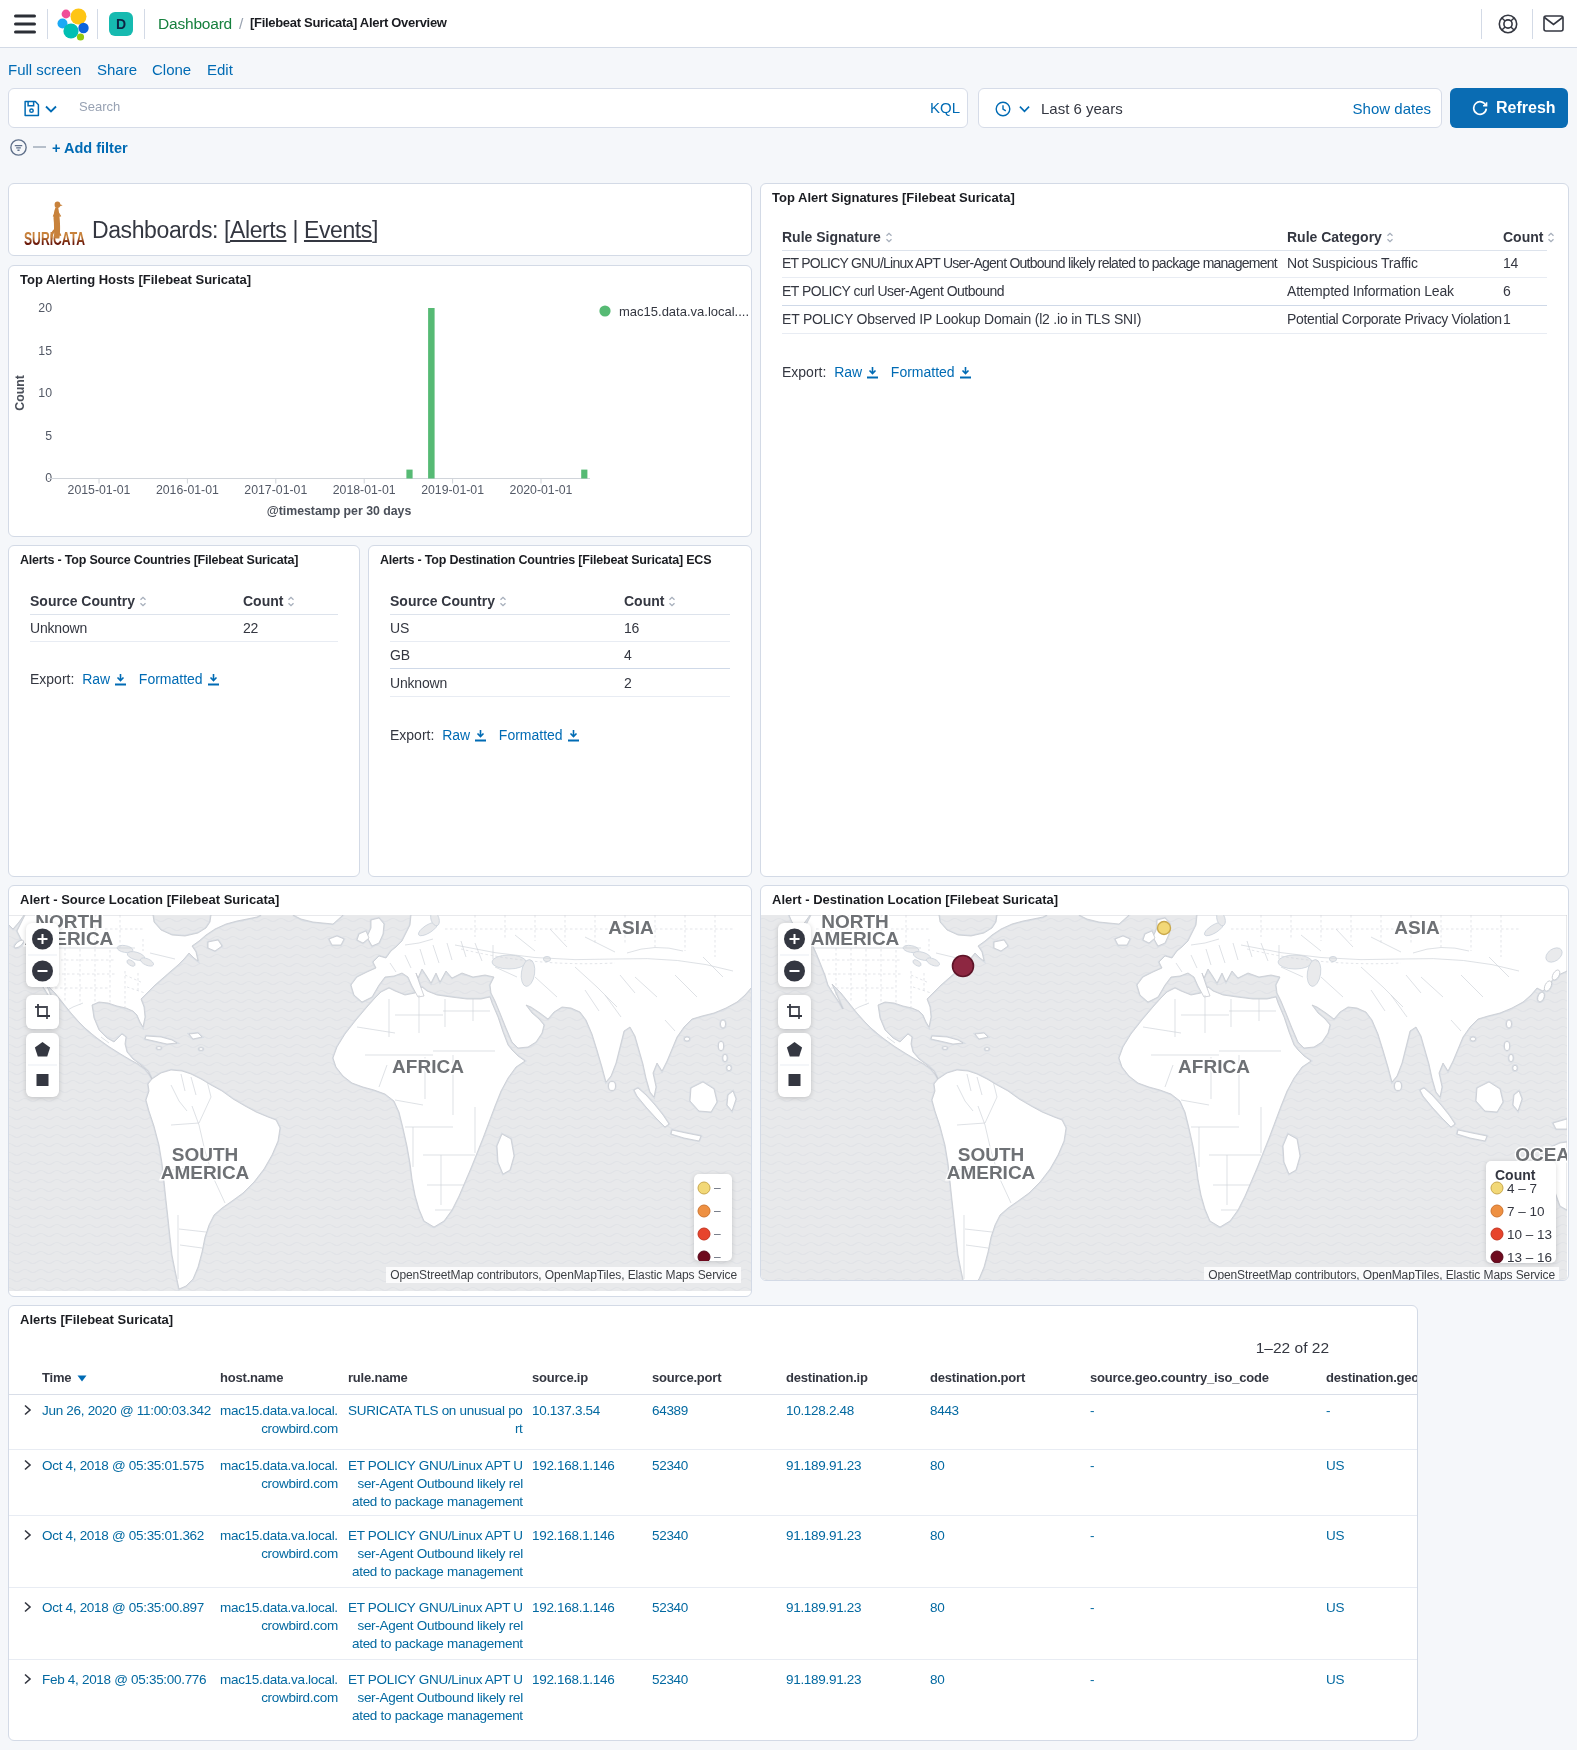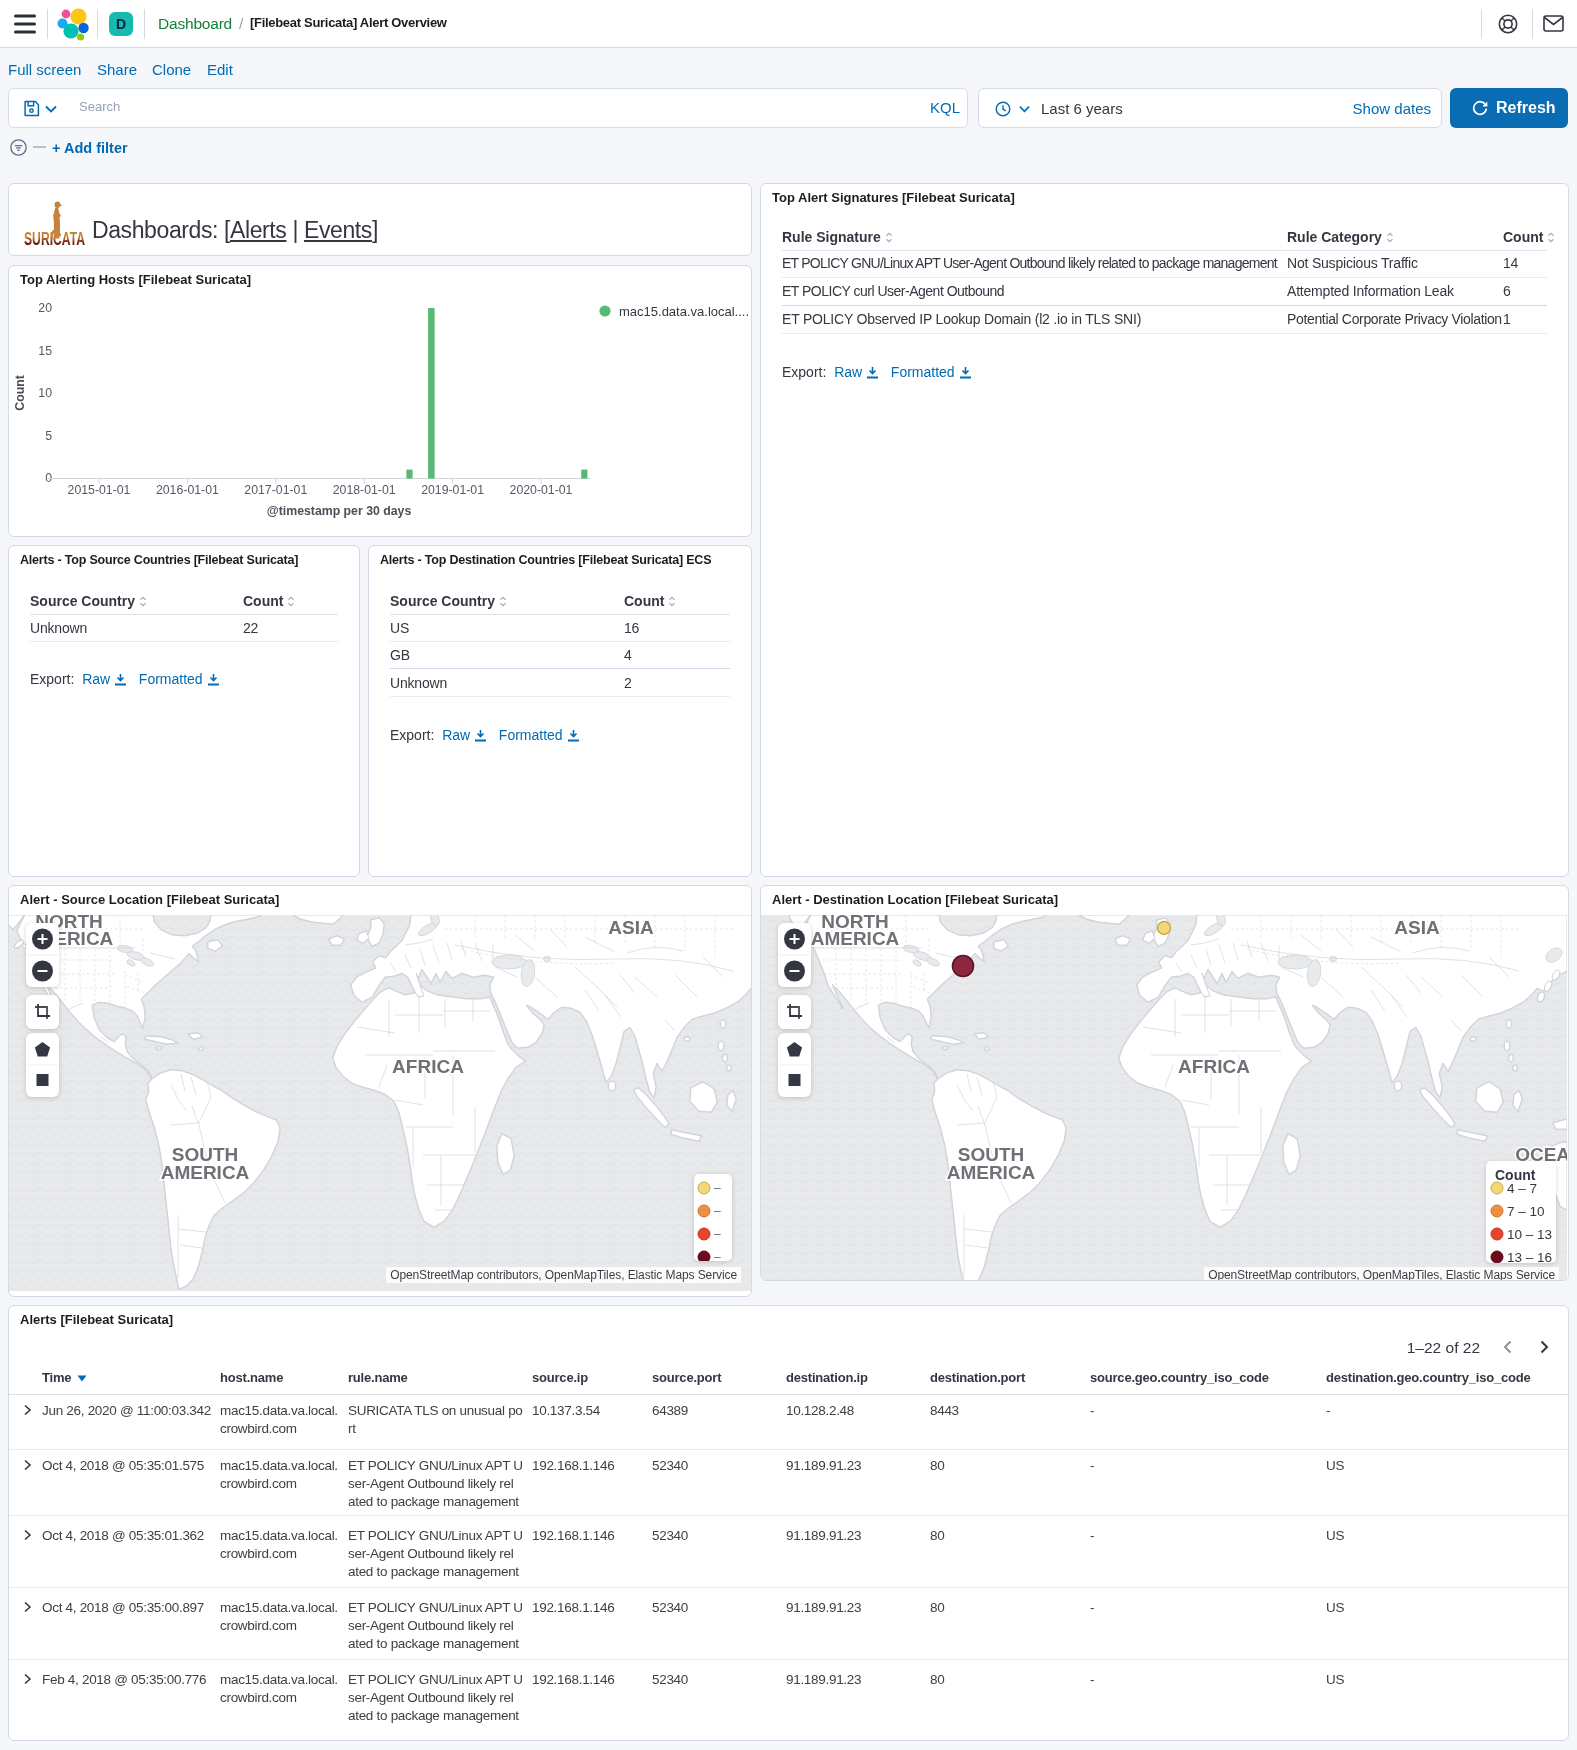--- a/index.html
+++ b/index.html
@@ -23,21 +23,21 @@
 .rowline { position:absolute; height:1px; background:#e8ecf3; }
 .sorti { display:inline-block; vertical-align:-1px; margin-left:4px; }
 .exp { font-size:14px; color:#343741; }
 .exp a { color:#006bb4; text-decoration:none; }
 .dlic { display:inline-block; vertical-align:-2px; margin-left:4px; }
 .maplabel { font-weight:bold; fill:#6e7175; font-size:19px; paint-order:stroke; stroke:#ffffff; stroke-width:3px; text-anchor:middle; }
 .mapctl { position:absolute; background:#fff; border-radius:6px; box-shadow:0 1px 5px rgba(0,0,0,.18); }
 .attrib { position:absolute; height:16px; background:rgba(255,255,255,.82); font-size:12px; letter-spacing:-0.1px; color:#3c3f44; line-height:16px; padding:0 4px; white-space:nowrap; }
 .legend { position:absolute; background:#fff; border-radius:5px; box-shadow:0 1px 5px rgba(0,0,0,.15); }
 .bth { font-size:13px; font-weight:bold; color:#343741; white-space:nowrap; position:absolute; letter-spacing:-0.2px; }
-.btc { font-size:13.5px; color:#404040; white-space:nowrap; position:absolute; line-height:18px; letter-spacing:-0.3px; }
+.btc { font-size:13.5px; color:#0369a1; white-space:nowrap; position:absolute; line-height:18px; letter-spacing:-0.3px;text-align:right; }
 </style>
 </head>
 <body>
 <svg width="0" height="0" style="position:absolute">
 <defs>
 <pattern id="waves" width="32" height="9" patternUnits="userSpaceOnUse">
   <path d="M-2 5 q4 -3 8 0 t8 0 t8 0 t8 0 t8 0" fill="none" stroke="#e1e3e7" stroke-width="1.2"></path>
 </pattern>
 <g id="landshape">
   <path d="M50,0 L46,8 42,16 46,24 52,31 56,40 60,50 64,60 67,70 72,78 78,87 82,94 78,85 74,76 71,69 80,78 88,88 96,98 104,107 112,115 122,123 133,131 144,138 154,144 163,149 170,154 174,159 177,164 173,156 166,150 158,144 152,137 150,129 151,122 147,119 143,123 139,127 132,123 124,115 119,103 117,90 124,87 133,88 142,91 151,93 158,96 162,100 165,107 168,112 170,102 169,92 166,84 172,78 180,70 188,63 196,56 203,50 209,44 214,38 219,43 223,46 221,37 217,31 224,26 231,20 240,14 251,9 262,6 272,4 282,2 286,0 236,0 235,7 231,13 223,18 210,21 197,20 186,15 179,7 178,0 Z"></path>
@@ -437,21 +437,21 @@
           <text x="21" y="31.5">4 – 7</text>
           <text x="21" y="54.5">7 – 10</text>
           <text x="21" y="77.5">10 – 13</text>
           <text x="21" y="100.5">13 – 16</text>
         </g>
     </svg>
   </div>
   <div class="attrib" style="right:9px;top:381px">OpenStreetMap contributors, OpenMapTiles, Elastic Maps Service</div>
 </div>
 
-<div class="panel" style="left:8px;top:1305px;width:1561px;height:436px">
+<div class="panel" style="left:8px;top:1305px;width:1410px;height:436px">
   <div class="ptitle">Alerts [Filebeat Suricata]</div>
   <div class="abs" style="right:88px;top:33px;font-size:15.5px;color:#343741">1–22 of 22</div>
   <svg class="abs" style="left:1491px;top:33px" width="16" height="16" viewBox="0 0 16 16" fill="none" stroke="#8b93a1" stroke-width="2">
       <path d="M10.5 2.5L5 8l5.5 5.5"></path>
     </svg>
   <svg class="abs" style="left:1527px;top:33px" width="16" height="16" viewBox="0 0 16 16" fill="none" stroke="#343741" stroke-width="2">
       <path d="M5.5 2.5L11 8 5.5 13.5"></path>
     </svg>
   <div class="bth" style="left:33px;top:64px">Time <svg style="margin-left:2px;vertical-align:0px" width="10" height="7" viewBox="0 0 10 7">
         <path d="M0.5 0.5h9L5 6.5z" fill="#006bb4"></path>

